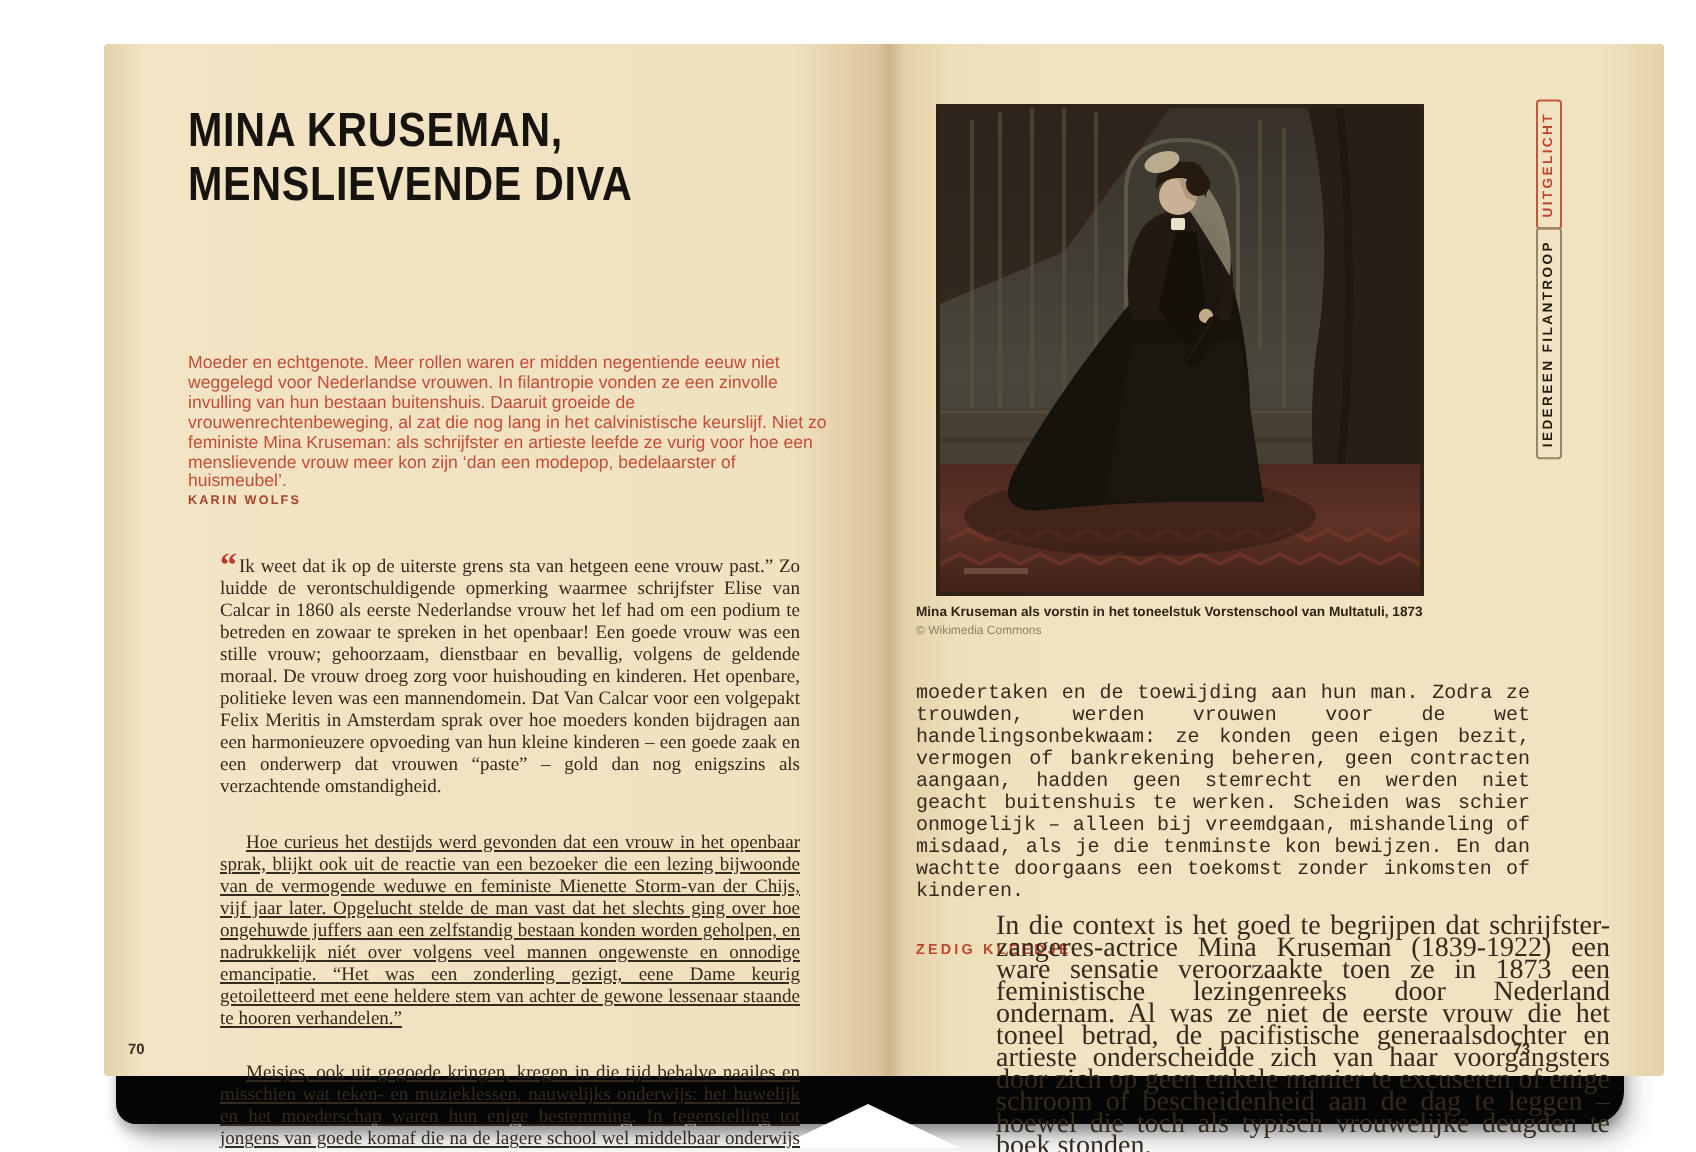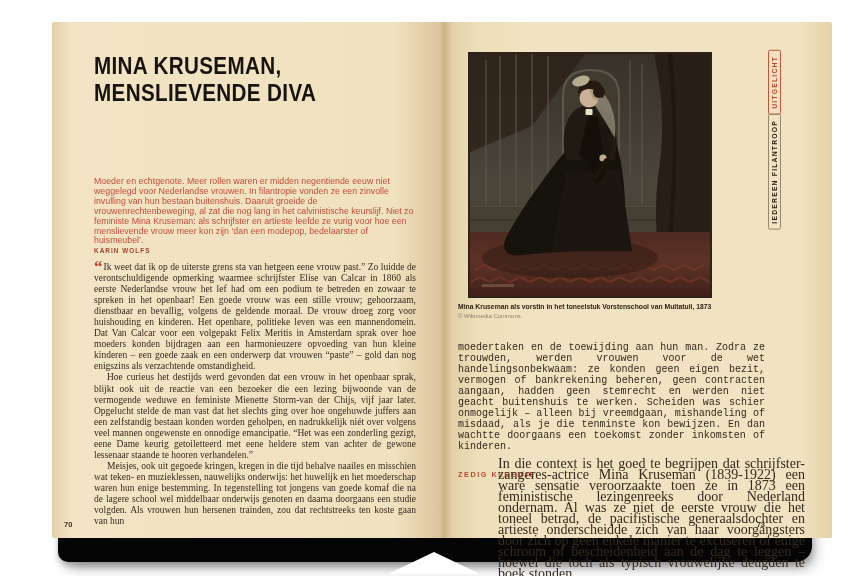--- a/index.html
+++ b/index.html
@@ -46,22 +46,22 @@
   }
   .author{
     position:absolute;left:0;top:225px;
     font-size:6.3px;font-weight:700;letter-spacing:1.1px;color:#a6402c;
   }
   .bodytext{
     position:absolute;left:0;top:240px;width:322px;
     font-family:"Liberation Serif",serif;
     font-size:9.5px;line-height:11.05px;color:#342a1d;text-align:justify;
   }
-  .bodytext p{margin:0;}
-  .bodytext p.ind{text-indent:13px;}
+  .bodytext p{margin:16px;}
+  .bodytext p.ind{text-indent:13px;text-decoration:underline;}
   .dropquote{
     color:#c0392b;font-size:17px;line-height:10px;font-weight:700;
     vertical-align:-2px;padding-right:1px;font-family:"Liberation Serif",serif;
   }
   .pagenum{
     position:absolute;top:498px;font-size:7.5px;font-weight:700;color:#3c3022;
   }
   .pagenum.left{left:-30px;}
   .pagenum.right{right:0;}
   

